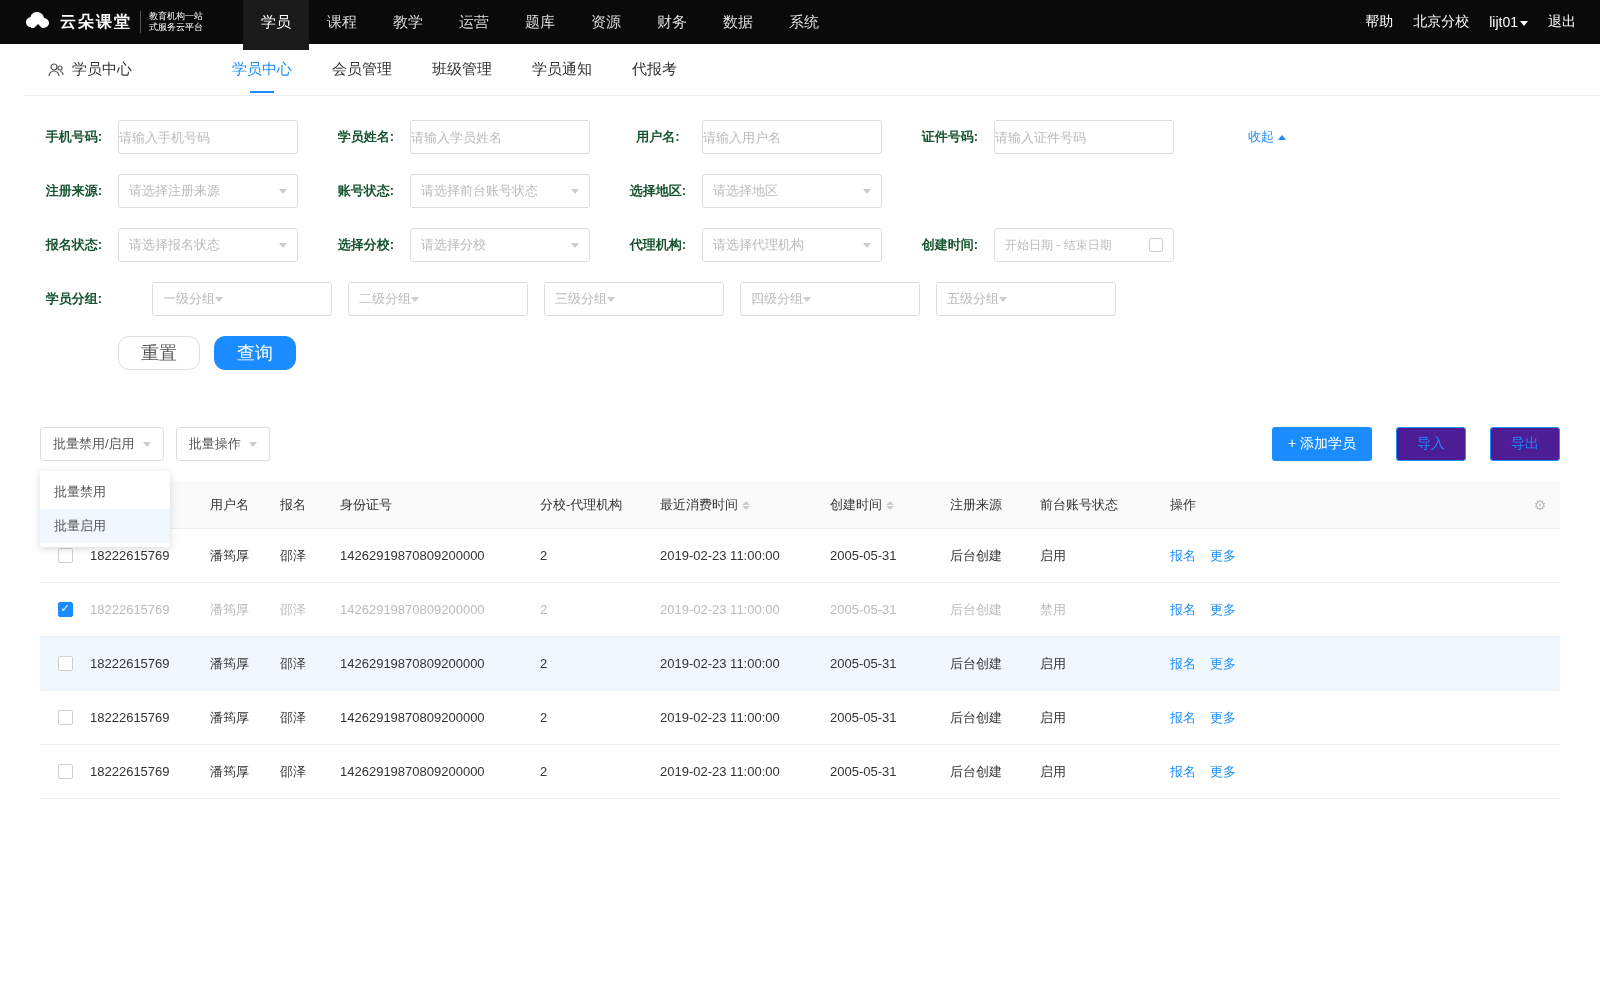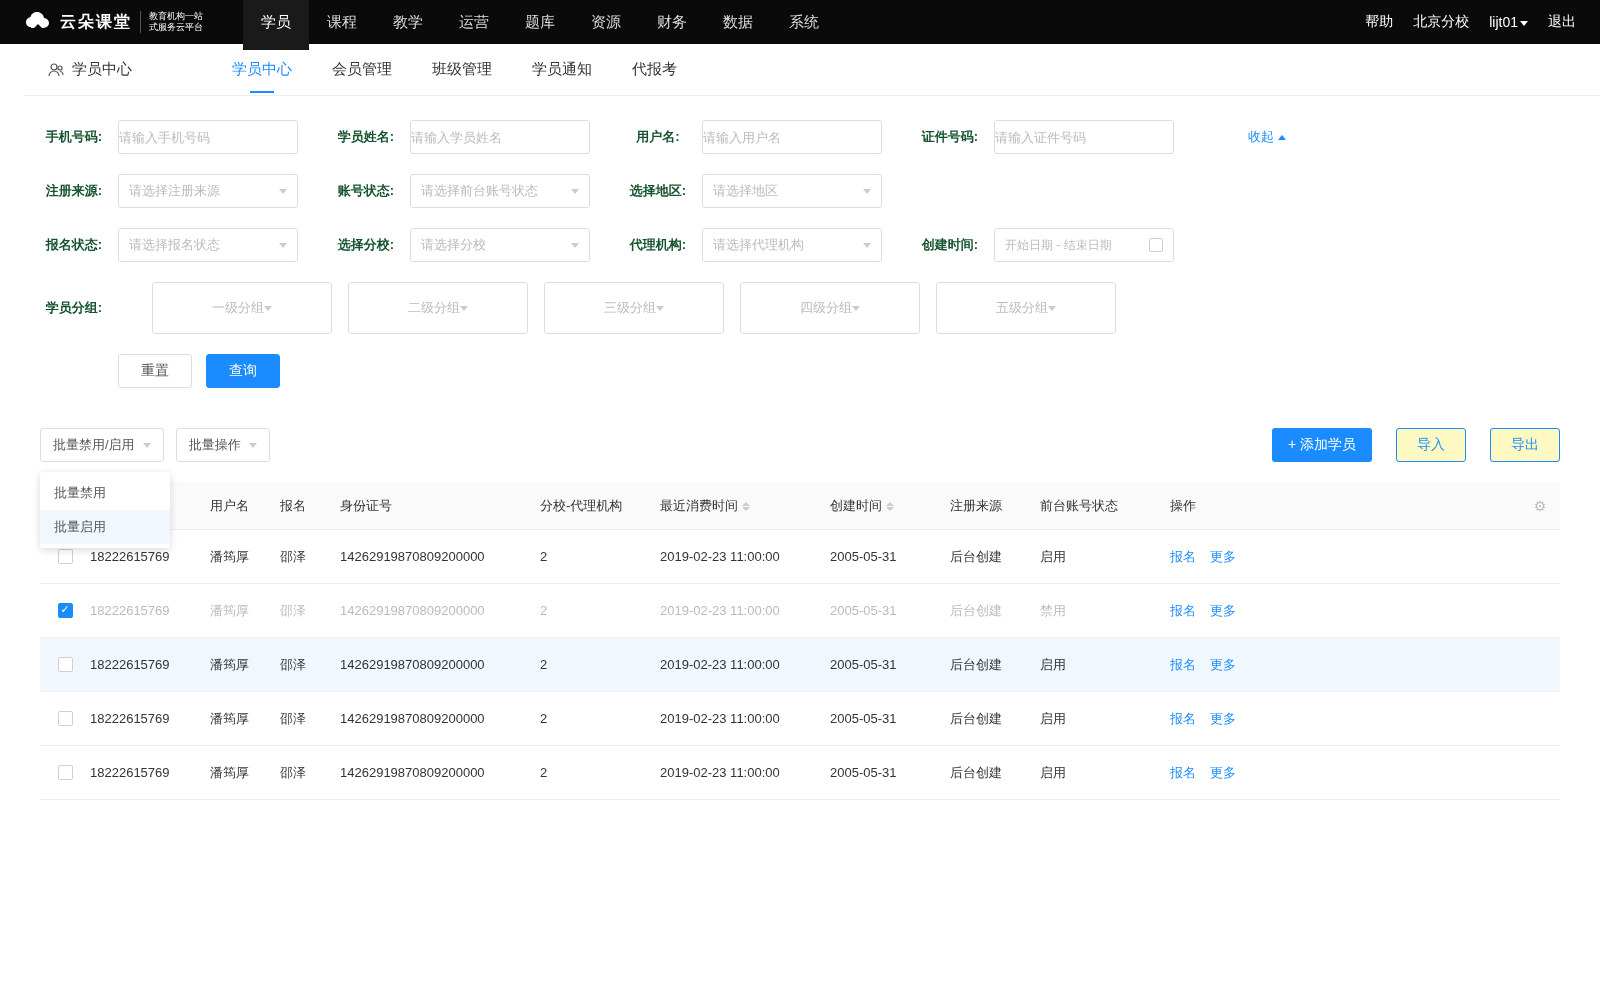--- a/index.html
+++ b/index.html
@@ -31,36 +31,36 @@
     .filter-input { width: 180px; height: 34px; border: 1px solid #ddd; border-radius: 3px; padding: 0 0; font-size: 13px; color: #4d7c0f; }
     .filter-input::placeholder { color: #bbb; }
     .filter-select { width: 180px; height: 34px; border: 1px solid #ddd; border-radius: 3px; padding: 0 10px; font-size: 13px; color: #bbb; display: flex; align-items: center; justify-content: space-between; cursor: pointer; background: #fff; }
     .chev-down { width: 0; height: 0; border-left: 4px solid transparent; border-right: 4px solid transparent; border-top: 5px solid #ccc; }
     .collapse-link { color: #1a8cff; font-size: 13px; margin-left: 40px; cursor: pointer; display: flex; align-items: center; gap: 4px; }
     .chev-up-blue { width: 0; height: 0; border-left: 4px solid transparent; border-right: 4px solid transparent; border-bottom: 5px solid #1a8cff; }
     .date-range { width: 180px; height: 34px; border: 1px solid #ddd; border-radius: 3px; padding: 0 10px; font-size: 12px; color: #bbb; display: flex; align-items: center; justify-content: space-between; cursor: pointer; }
     .date-icon { width: 14px; height: 14px; border: 1.5px solid #ccc; border-radius: 2px; position: relative; }
     
     .group-selects { display: flex; gap: 16px; }
-    .group-select { width: 180px; height: 52px; border: 1px solid #ddd; border-radius: 3px; padding: 0 10px; font-size: 13px; color: #bbb; display: flex; align-items: center; justify-content: center; cursor: pointer; background: #fff; }
+    .group-select { width: 180px; height: 34px; border: 1px solid #ddd; border-radius: 3px; padding: 0 10px; font-size: 13px; color: #bbb; display: flex; align-items: center; justify-content: flex-start; cursor: pointer; background: #fff; }
     
     .btn-row { padding-left: 78px; display: flex; gap: 14px; margin-top: 4px; }
-    .btn { height: 34px; padding: 0 22px; border-radius: 3px; font-size: 14px; cursor: pointer; display: flex; align-items: center; }
+    .btn { height: 34px; padding: 0 22px; border-radius: 11px; font-size: 18px; cursor: pointer; display: flex; align-items: center; }
     .btn-default { background: #fff; border: 1px solid #ddd; color: #555; }
     .btn-primary { background: #1a8cff; border: 1px solid #1a8cff; color: #fff; }
     
-    .action-bar { margin-top: 40px; padding: 0 40px; display: flex; justify-content: space-between; align-items: center; position: relative; }
+    .action-bar { margin-top: 57px; padding: 0 40px; display: flex; justify-content: space-between; align-items: center; position: relative; }
     .action-left { display: flex; gap: 12px; position: relative; }
     .dropdown-btn { height: 34px; padding: 0 12px; border: 1px solid #ddd; border-radius: 3px; background: #fff; font-size: 13px; color: #555; display: flex; align-items: center; gap: 8px; cursor: pointer; }
     .dropdown-menu { position: absolute; top: 44px; left: 0; width: 130px; background: #fff; border-radius: 3px; box-shadow: 0 2px 8px rgba(0,0,0,0.15); z-index: 10; padding: 4px 0; }
     .dropdown-item { padding: 8px 14px; font-size: 13px; color: #555; cursor: pointer; }
     .dropdown-item.hover { background: #f0f7ff; }
     .action-right { display: flex; gap: 24px; align-items: center; }
     .btn-add { background: #1a8cff; color: #fff; height: 34px; padding: 0 16px; border-radius: 3px; display: flex; align-items: center; font-size: 14px; cursor: pointer; }
-    .btn-outline { border: 1px solid #1a8cff; color: #1a8cff; height: 34px; padding: 0 20px; border-radius: 3px; display: flex; align-items: center; font-size: 14px; cursor: pointer; background: #fef9c3; }
+    .btn-outline { border: 1px solid #1a8cff; color: #1a8cff; height: 34px; padding: 0 20px; border-radius: 3px; display: flex; align-items: center; font-size: 14px; cursor: pointer; background: #4c1d95; }
     
     .table { margin: 20px 40px 0; }
     .table-header { display: flex; align-items: center; height: 48px; background: #fafafa; border-bottom: 1px solid #eee; font-size: 13px; color: #333; }
     .table-row { display: flex; align-items: center; height: 54px; border-bottom: 1px solid #f0f0f0; font-size: 13px; }
     .table-row.hover { background: #f0f7ff; }
     .table-row.disabled { color: #bbb; }
     .col-check { width: 50px; display: flex; justify-content: center; }
     .checkbox { width: 15px; height: 15px; border: 1px solid #d0d0d0; border-radius: 2px; cursor: pointer; background: #fff; }
     .checkbox.checked { background: #1a8cff; border-color: #1a8cff; position: relative; }
     .checkbox.checked::after { content: '✓'; color: #fff; font-size: 11px; position: absolute; top: -1px; left: 2px; }

